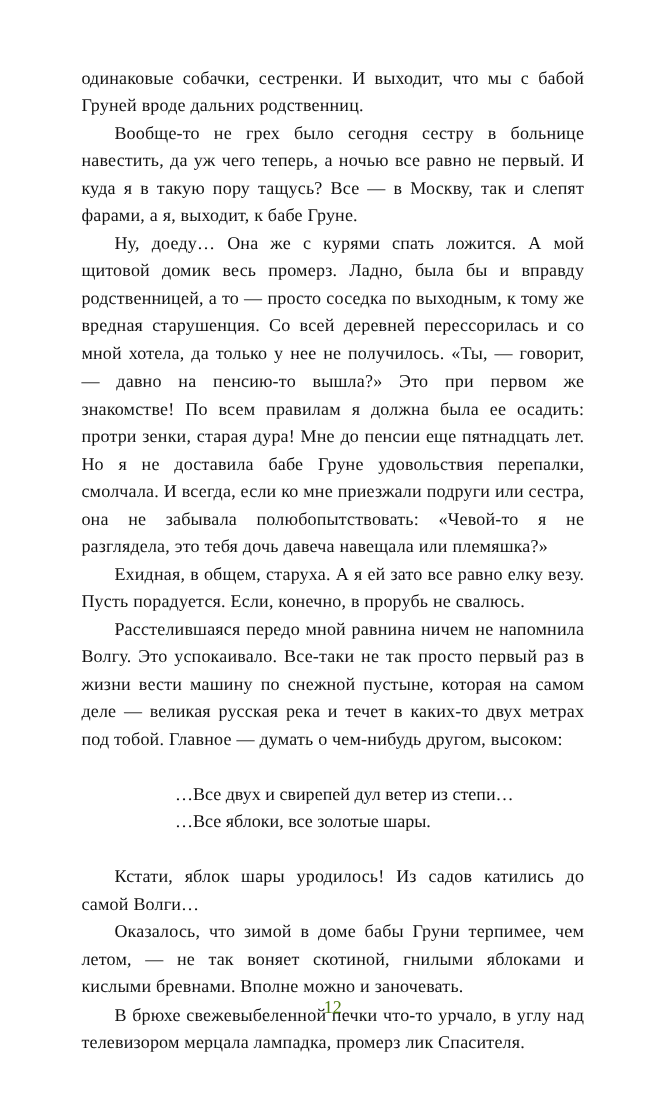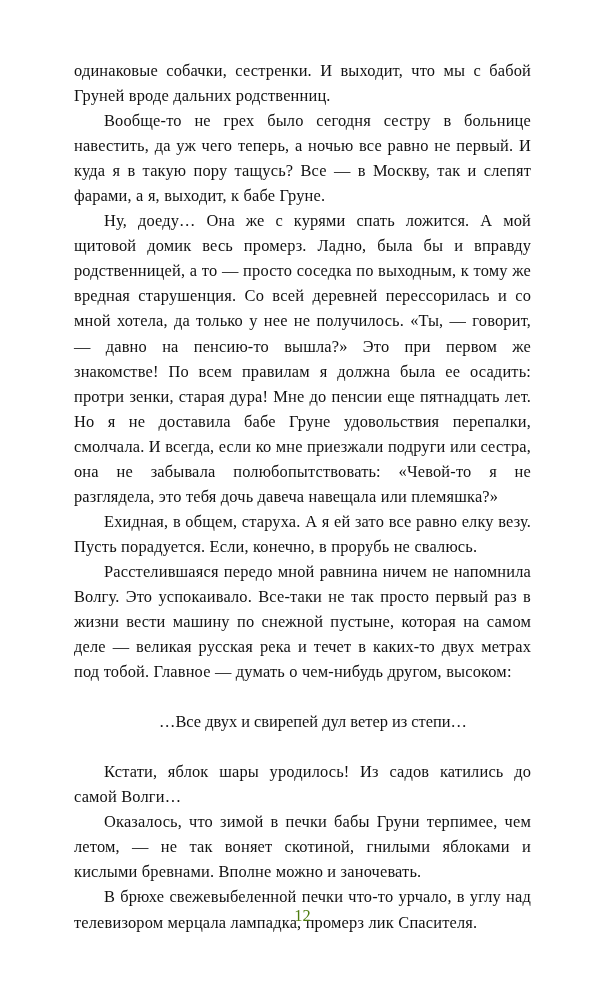--- a/index.html
+++ b/index.html
@@ -77,25 +77,26 @@
     <p class="para">Вообще-то не грех было сегодня сестру в больнице навестить, да уж чего теперь, а ночью все равно не первый. И куда я в такую пору тащусь? Все — в Москву, так и слепят фарами, а я, выходит, к бабе Груне.</p>
 
     <p class="para">Ну, доеду… Она же с курями спать ложится. А мой щитовой домик весь промерз. Ладно, была бы и вправду родственницей, а то — просто соседка по выходным, к тому же вредная старушенция. Со всей деревней перессорилась и со мной хотела, да только у нее не получилось. «Ты, — говорит, — давно на пенсию-то вышла?» Это при первом же знакомстве! По всем правилам я должна была ее осадить: протри зенки, старая дура! Мне до пенсии еще пятнадцать лет. Но я не доставила бабе Груне удовольствия перепалки, смолчала. И всегда, если ко мне приезжали подруги или сестра, она не забывала полюбопытствовать: «Чевой-то я не разглядела, это тебя дочь давеча навещала или племяшка?»</p>
 
     <p class="para">Ехидная, в общем, старуха. А я ей зато все равно елку везу. Пусть порадуется. Если, конечно, в прорубь не свалюсь.</p>
 
     <p class="para">Расстелившаяся передо мной равнина ничем не напомнила Волгу. Это успокаивало. Все-таки не так просто первый раз в жизни вести машину по снежной пустыне, которая на самом деле — великая русская река и течет в каких-то двух метрах под тобой. Главное — думать о чем-нибудь другом, высоком:</p>
 
     <div class="verse-block">
       <p class="verse">…Все двух и свирепей дул ветер из степи…</p>
+      <p class="verse">…Все яблоки, все золотые шары.</p>
     </div>
 
     <p class="para">Кстати, яблок шары уродилось! Из садов катились до самой Волги…</p>
 
-    <p class="para">Оказалось, что зимой в печки бабы Груни терпимее, чем летом, — не так воняет скотиной, гнилыми яблоками и кислыми бревнами. Вполне можно и заночевать.</p>
+    <p class="para">Оказалось, что зимой в доме бабы Груни терпимее, чем летом, — не так воняет скотиной, гнилыми яблоками и кислыми бревнами. Вполне можно и заночевать.</p>
 
     <p class="para">В брюхе свежевыбеленной печки что-то урчало, в углу над телевизором мерцала лампадка, промерз лик Спасителя.</p>
 
   </div>
 
   <div id="page-number">12</div>
 
 </div>
 
 </body></html>

